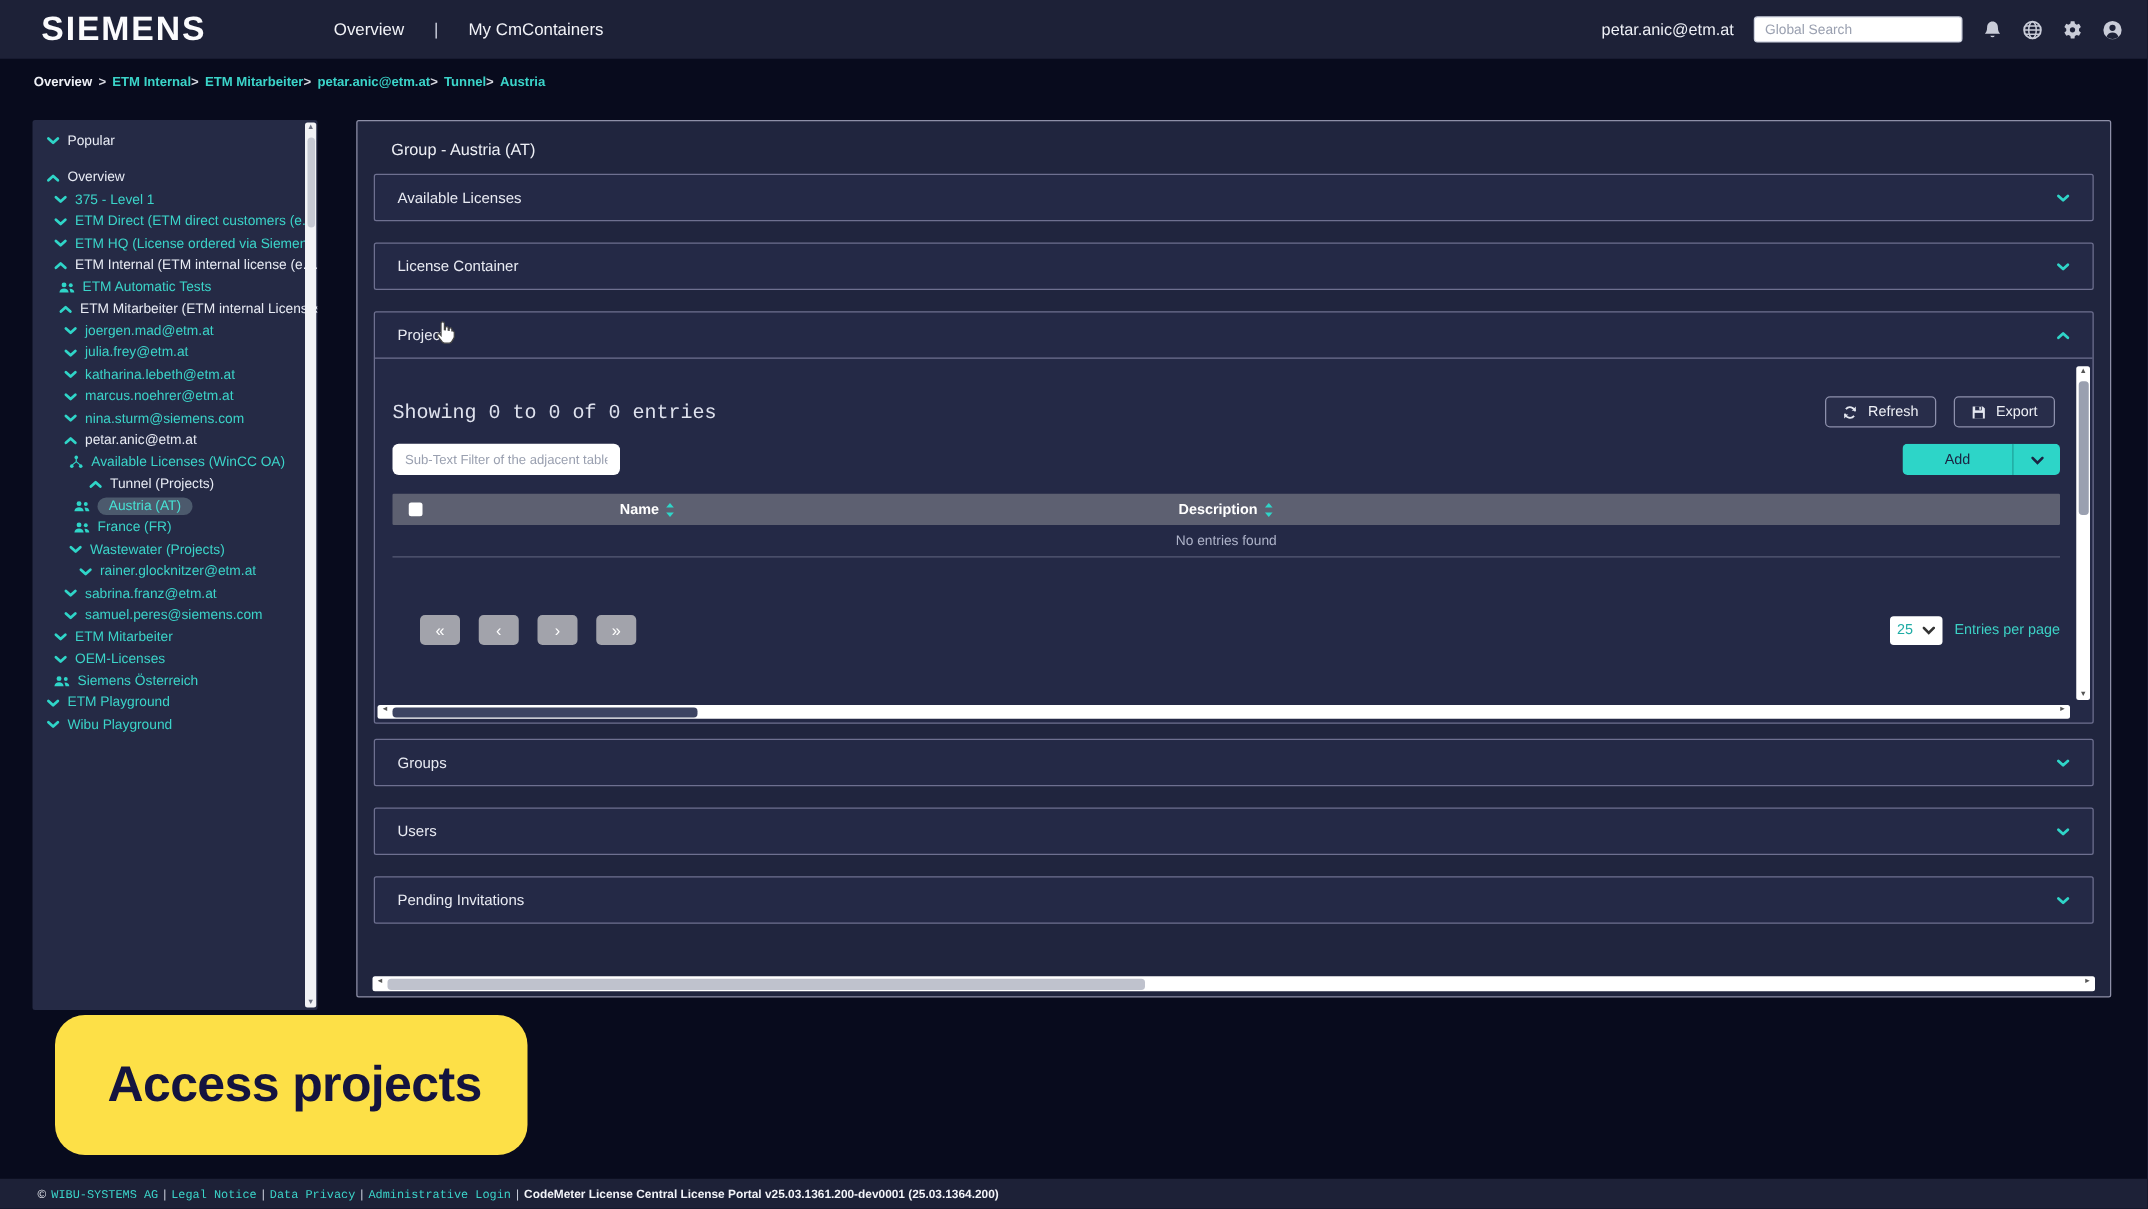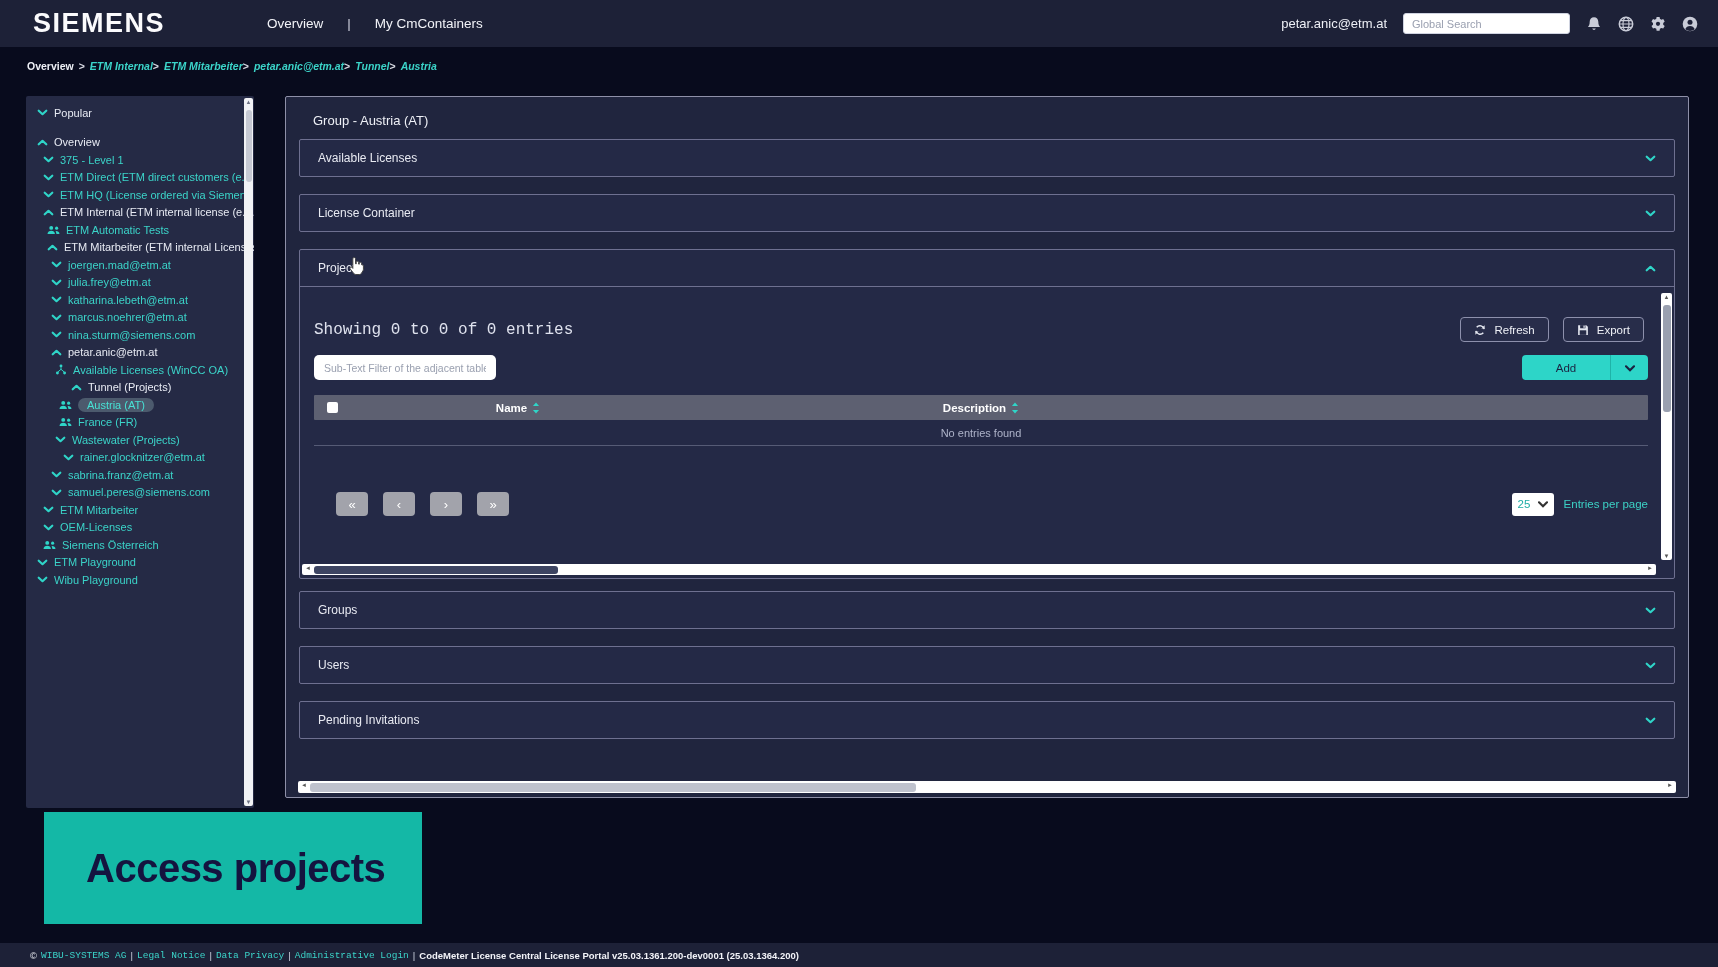--- a/index.html
+++ b/index.html
@@ -20,21 +20,21 @@
   .global-search { width:167px; height:21px; border:1px solid #cfd3e0; border-radius:3px;
     background:#fff; font-size:11px; padding:0 8px; color:#333; font-family:"Liberation Sans",sans-serif; }
   .global-search::placeholder { color:#9aa0b0; }
   .hdr-icon { color:#c9ccd8; display:flex; align-items:center; cursor:pointer; }
   
   .breadcrumb { position:absolute; top:47px; left:0; right:0; height:37px;
     display:flex; align-items:center; padding-left:27px; font-size:10.5px; gap:5px; }
   .crumb-root { color:#eef0f6; font-weight:bold; }
   .crumb { display:inline-flex; gap:5px; }
   .crumb .sep { color:#d8dae2; font-weight:bold; }
-  .crumb-link { color:#3bd4c9; text-decoration:none; font-weight:bold; cursor:pointer;font-style:italic; }
+  .crumb-link { color:#3bd4c9; text-decoration:none; font-weight:bold; cursor:pointer; }
   
   .sidebar { position:absolute; left:26px; top:96px; width:228px; height:712px;
     background:#252a45; border-radius:2px; padding-top:8px; overflow:hidden; }
   .sb-list { display:block; }
   .sb-gap { height:12px; }
   .sb-item { display:flex; align-items:center; gap:6px; height:17.5px; font-size:11px;
     color:#3bd4c9; white-space:nowrap; overflow:hidden; cursor:pointer; padding-right:14px; }
   .sb-item.white { color:#e8ebf4; }
   .sb-icon { color:#2fd5c8; flex:0 0 auto; display:flex; align-items:center; }
   .sb-label.pill { background:rgba(125,148,158,0.45); border-radius:7px; padding:1px 9px; color:#47e2d5; }
@@ -107,21 +107,21 @@
   .hscroll .arr { position:absolute; top:1px; font-size:6px; color:#555; }
   .hscroll .arr.left { left:3px; } .hscroll .arr.right { right:3px; }
   .hscroll .thumb { position:absolute; top:1.5px; bottom:1.5px; border-radius:3px; }
   .proj-hscroll .thumb { left:12px; width:18%; background:#3d4462; }
   .main-hscroll { left:12px; right:12px; bottom:4px; height:12px; }
   .main-hscroll .thumb { left:12px; width:44%; background:#bfc2cd; }
   
   .cursor { position:absolute; left:60px; top:158px; z-index:9; pointer-events:none; }
   
   .overlay-box { position:absolute; left:44px; top:812px; width:378px; height:112px;
-    background:#14b8a6; display:flex; align-items:center; padding-left:42px; z-index:6; }
+    background:#fde047; display:flex; align-items:center; padding-left:42px; z-index:6;border-radius:24px; }
   .overlay-text { font-size:40px; font-weight:bold; color:#14143f; letter-spacing:-0.5px; }
   
   .app-footer { position:absolute; left:0; right:0; bottom:0; height:24px; background:#1d2137;
     display:flex; align-items:center; padding-left:30px; font-size:9.5px; gap:4px; z-index:5; }
   .f-copy { color:#eef0f6; }
   .f-item { display:inline-flex; gap:4px; align-items:center; }
   .f-link { color:#3bd4c9; text-decoration:none; cursor:pointer;font-family:Liberation Mono, monospace; }
   .f-sep { color:#cfd3e0; }
   .f-version { color:#f2f3f8; font-weight:bold; }
 </style>

